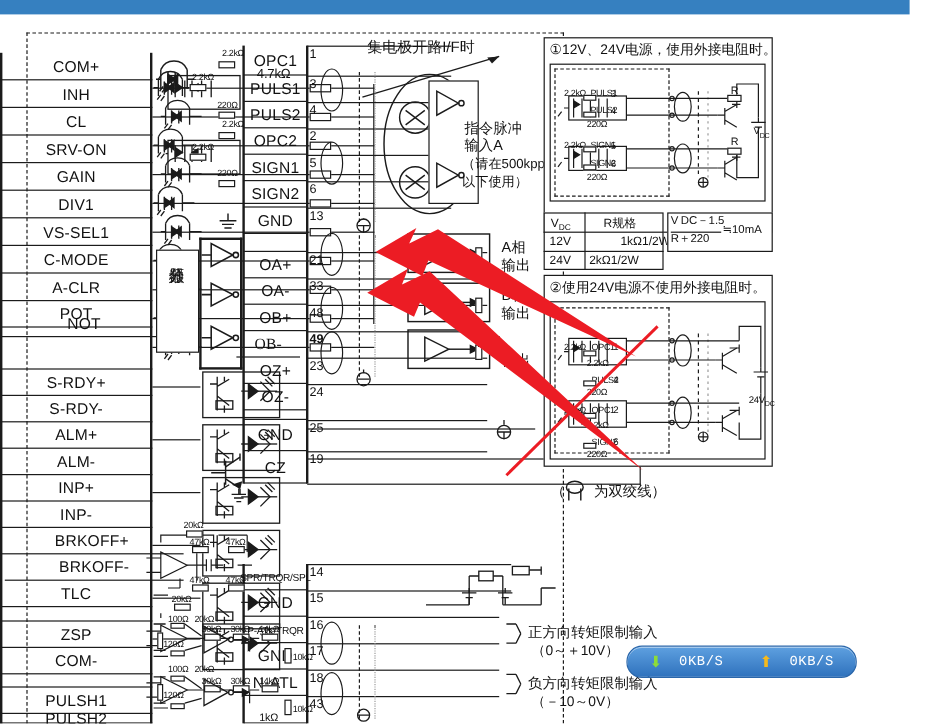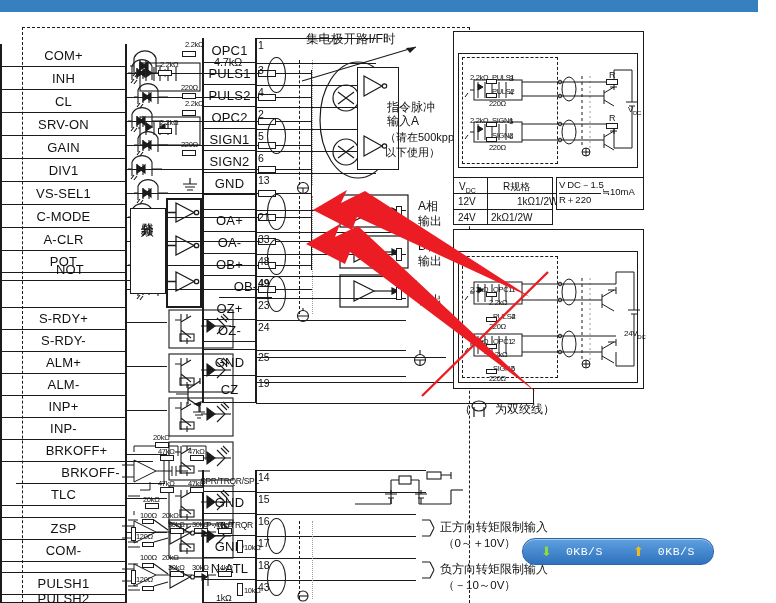--- a/index.html
+++ b/index.html
@@ -90,21 +90,21 @@
       <div class="trow" style="left: 0px; top: 251px; width: 127px; height: 22px;">POT</div>
       <div class="trow" style="left: 0px; top: 259px; width: 140px; height: 22px;">NOT</div>
       <div class="trow" style="left: 0px; top: 295px; width: 127px; height: 13px;"></div>
       <div class="trow" style="left: 0px; top: 308px; width: 127px; height: 22px;">S-RDY+</div>
       <div class="trow" style="left: 0px; top: 330px; width: 127px; height: 22px;">S-RDY-</div>
       <div class="trow" style="left: 0px; top: 352px; width: 127px; height: 22px;">ALM+</div>
       <div class="trow" style="left: 0px; top: 374px; width: 127px; height: 22px;">ALM-</div>
       <div class="trow" style="left: 0px; top: 396px; width: 127px; height: 22px;">INP+</div>
       <div class="trow" style="left: 0px; top: 418px; width: 127px; height: 22px;">INP-</div>
       <div class="trow" style="left: 0px; top: 440px; width: 153px; height: 22px;">BRKOFF+</div>
-      <div class="trow" style="left: 16px; top: 462px; width: 149px; height: 22px;">BRKOFF-</div>
+      <div class="trow" style="left: 4px; top: 462px; width: 149px; height: 22px;">BRKOFF-</div>
       <div class="trow" style="left: 0px; top: 484px; width: 127px; height: 22px;">TLC</div>
       <div class="trow" style="left: 0px; top: 506px; width: 127px; height: 12px;"></div>
       <div class="trow" style="left: 0px; top: 518px; width: 127px; height: 22px;">ZSP</div>
       <div class="trow" style="left: 0px; top: 540px; width: 127px; height: 22px;">COM-</div>
       <div class="trow" style="left: 0px; top: 562px; width: 127px; height: 11px;"></div>
       <div class="trow" style="left: 0px; top: 573px; width: 127px; height: 22px;">PULSH1</div>
       <div class="trow" style="left: 0px; top: 595px; width: 127px; height: 8px;">PULSH2</div>
     </div>
 
   <svg class="sv" style="left:128px;top:52px;" width="80" height="240">
@@ -372,21 +372,21 @@
       <div class="trow" style="left: 203px; top: 195px; width: 53px; height: 15px;"></div>
       <div class="trow" style="left: 203px; top: 210px; width: 53px; height: 22px;">OA+</div>
       <div class="pinno" style="left: 258px; top: 211px;">21</div>
       <div class="ln hln" style="left: 256px; top: 210px; width: 150px; height: 1.3px;"></div>
       <div class="trow" style="left: 203px; top: 232px; width: 53px; height: 22px;">OA-</div>
       <div class="pinno" style="left: 258px; top: 233px;">33</div>
       <div class="ln hln" style="left: 256px; top: 232px; width: 150px; height: 1.3px;"></div>
       <div class="trow" style="left: 203px; top: 254px; width: 53px; height: 22px;">OB+</div>
       <div class="pinno" style="left: 258px; top: 255px;">48</div>
       <div class="ln hln" style="left: 256px; top: 254px; width: 150px; height: 1.3px;"></div>
-      <div class="trow" style="left: 219px; top: 276px; width: 53px; height: 22px;">OB-</div>
+      <div class="trow" style="left: 197px; top: 276px; width: 53px; height: 22px; font-family: Liberation Serif, serif;">OB-</div>
       <div class="pinno" style="left: 258px; top: 277px; font-weight: bold;">49</div>
       <div class="ln hln" style="left: 256px; top: 276px; width: 150px; height: 1.3px;"></div>
       <div class="trow" style="left: 203px; top: 298px; width: 53px; height: 22px;">OZ+</div>
       <div class="pinno" style="left: 258px; top: 299px;">23</div>
       <div class="ln hln" style="left: 256px; top: 298px; width: 150px; height: 1.3px;"></div>
       <div class="trow" style="left: 203px; top: 320px; width: 53px; height: 22px;">OZ-</div>
       <div class="pinno" style="left: 258px; top: 321px;">24</div>
       <div class="ln hln" style="left: 256px; top: 320px; width: 150px; height: 1.3px;"></div>
       <div class="trow" style="left: 203px; top: 342px; width: 53px; height: 8px;"></div>
       <div class="trow" style="left: 203px; top: 350px; width: 53px; height: 26px;">GND</div>
@@ -596,20 +596,21 @@
 
   <div class="cnt" style="left:459px;top:403px;font-size:12px;">（　　为双绞线）</div>
   <svg class="sv" style="left:470px;top:401px;" width="24" height="20">
     <g stroke="#1b1b1b" fill="none" stroke-width="1.2">
       <path d="M4,16 L4,6 M14,16 L14,6"></path>
       <ellipse cx="9" cy="5" rx="7" ry="5"></ellipse>
     </g>
   </svg>
 
   <div class="boxed" style="left:453px;top:31px;width:191px;height:163px;"></div>
+  <div class="cnt" style="left:458px;top:36px;font-size:11.5px;">①12V、24V电源，使用外接电阻时。</div>
   <div class="boxed" style="left:458px;top:53px;width:180px;height:115px;"></div>
   <div class="dash dashT dashL dashB dashR" style="left:462px;top:57px;width:96px;height:107px;"></div>
 
   <svg class="sv" style="left:464px;top:60px;" width="180" height="104">
     <g stroke="#1b1b1b" fill="none" stroke-width="1">
 
       <rect x="10" y="20" width="48" height="20"></rect>
       <path d="M14,24 l5,3 l-5,3 Z" fill="#1b1b1b"></path>
       <path d="M14,22 L14,38 M21,22 L21,38 M28,22 L28,38 M35,22 L35,38 M42,22 L42,38"></path>
       <path d="M6,30 L10,30 M4,33 l-3,4"></path>
@@ -678,20 +679,21 @@
   <div class="cnt sm" style="left:458px;top:212px;font-size:10px;">24V</div>
   <div class="cnt sm" style="left:491px;top:212px;font-size:10px;">2kΩ1/2W</div>
 
   <div class="boxed" style="left:556px;top:177px;width:88px;height:33px;"></div>
   <div class="cnt sm" style="left:559px;top:180px;font-size:9.5px;">V DC－1.5</div>
   <div class="ln hln" style="left:559px;top:193px;width:42px;height:1.2px;"></div>
   <div class="cnt sm" style="left:559px;top:195px;font-size:9.5px;">R＋220</div>
   <div class="cnt sm" style="left:602px;top:187px;font-size:9.5px;">≒10mA</div>
 
   <div class="boxed" style="left:453px;top:229px;width:191px;height:160px;"></div>
+  <div class="cnt" style="left:458px;top:234px;font-size:11.5px;">②使用24V电源不使用外接电阻时。</div>
   <div class="boxed" style="left:458px;top:251px;width:180px;height:132px;"></div>
   <div class="dash dashT dashL dashB dashR" style="left:462px;top:256px;width:96px;height:122px;"></div>
 
   <svg class="sv" style="left:464px;top:258px;" width="180" height="122">
     <g stroke="#1b1b1b" fill="none" stroke-width="1">
       <rect x="10" y="24" width="48" height="22"></rect>
       <path d="M14,29 l5,3 l-5,3 Z" fill="#1b1b1b"></path>
       <path d="M14,26 L14,44 M21,26 L21,44 M28,26 L28,44 M35,26 L35,44 M42,26 L42,44"></path>
       <path d="M6,35 L10,35 M4,38 l-3,4"></path>
       <rect x="10" y="76" width="48" height="22"></rect>

